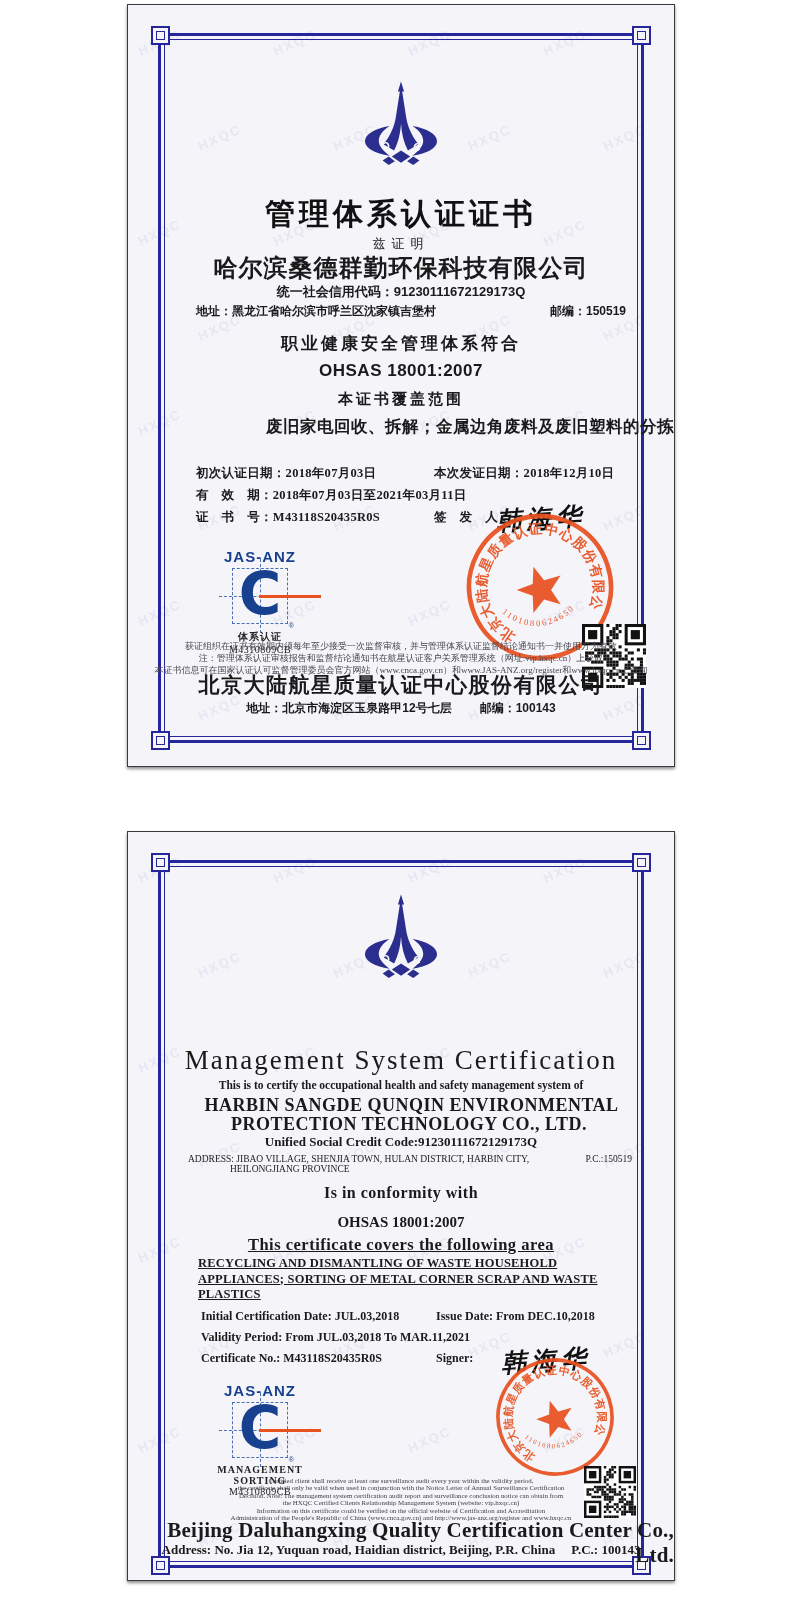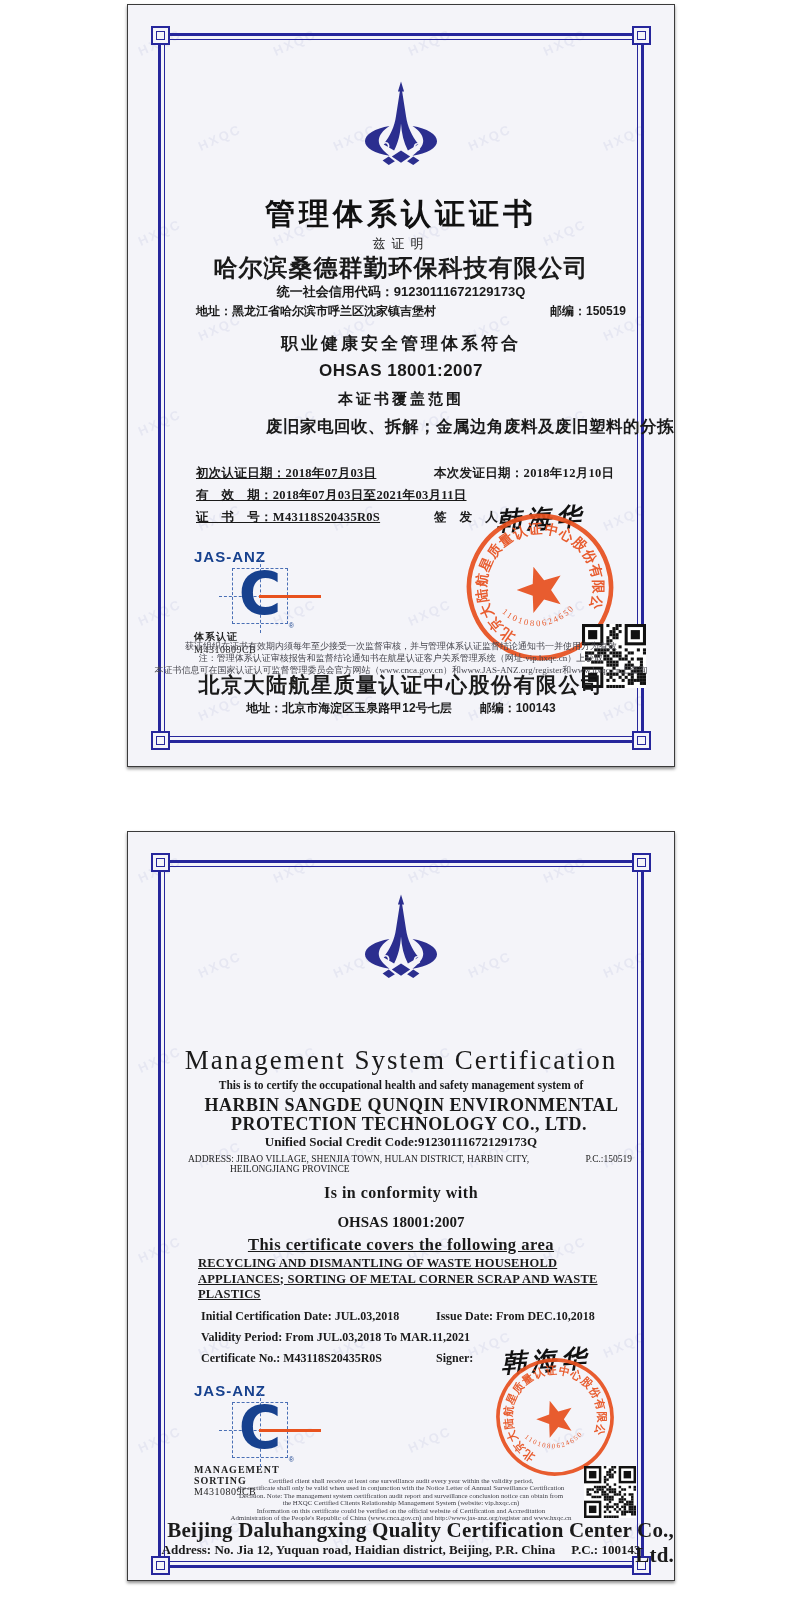--- a/index.html
+++ b/index.html
@@ -29,28 +29,28 @@
   .zh-certify{top:230px;font:13px "Liberation Serif",serif;letter-spacing:6px;}
   .zh-company{top:247px;font:bold 24px "Liberation Sans",sans-serif;letter-spacing:1px;}
   .zh-code{top:278px;font:bold 13px "Liberation Sans",sans-serif;}
   .zh-addr-row{position:absolute;top:298px;left:68px;right:48px;display:flex;
                justify-content:space-between;font:bold 12px "Liberation Sans",sans-serif;}
   .zh-system{top:327px;font:bold 17px "Liberation Serif",serif;letter-spacing:3px;}
   .zh-standard{top:356px;font:bold 17px "Liberation Sans",sans-serif;letter-spacing:.5px;}
   .zh-scope-head{top:385px;font:bold 15px "Liberation Serif",serif;letter-spacing:3px;}
   .zh-scope{top:411px;font:bold 16.5px "Liberation Serif",serif;letter-spacing:.5px;text-align:right;}
   .d-row{position:absolute;left:68px;right:24px;height:20px;
-         font:bold 12.5px "Liberation Serif",serif;letter-spacing:.3px;text-decoration:underline;}
+         font:bold 12.5px "Liberation Serif",serif;letter-spacing:.3px;}
   .d-col2{position:absolute;left:238px;top:0;}
   .signature{font:bold italic 25px cursive;display:inline-block;transform:rotate(-4deg);
              letter-spacing:5px;color:#111;}
   .sig-abs{position:absolute;left:300px;top:-7px;}
 
   
-  .jasanz{position:absolute;width:132px;text-align:left;}
+  .jasanz{position:absolute;width:132px;text-align:center;}
   #paper-zh .jasanz{left:66px;top:543px;}
   #paper-en .jasanz{left:66px;top:550px;}
   .jas-title{font:bold 15px "Liberation Sans",sans-serif;color:#17418e;letter-spacing:1px;}
   .cbox{position:relative;width:54px;height:54px;margin:3px auto 2px auto;
         border:1px dashed #4a6fb5;}
   .cbox .cross-h{position:absolute;top:50%;left:-14px;right:-14px;border-top:1px dashed #4a6fb5;}
   .cbox .cross-v{position:absolute;left:50%;top:-10px;bottom:-10px;border-left:1px dashed #4a6fb5;}
   .cbox .cglyph{position:absolute;left:50%;top:50%;transform:translate(-50%,-54%);
         font:bold 58px "DejaVu Sans",sans-serif;color:#17418e;line-height:1;}
   .cbox .oline{position:absolute;top:26px;left:26px;width:62px;height:3px;background:#e8521e;}

